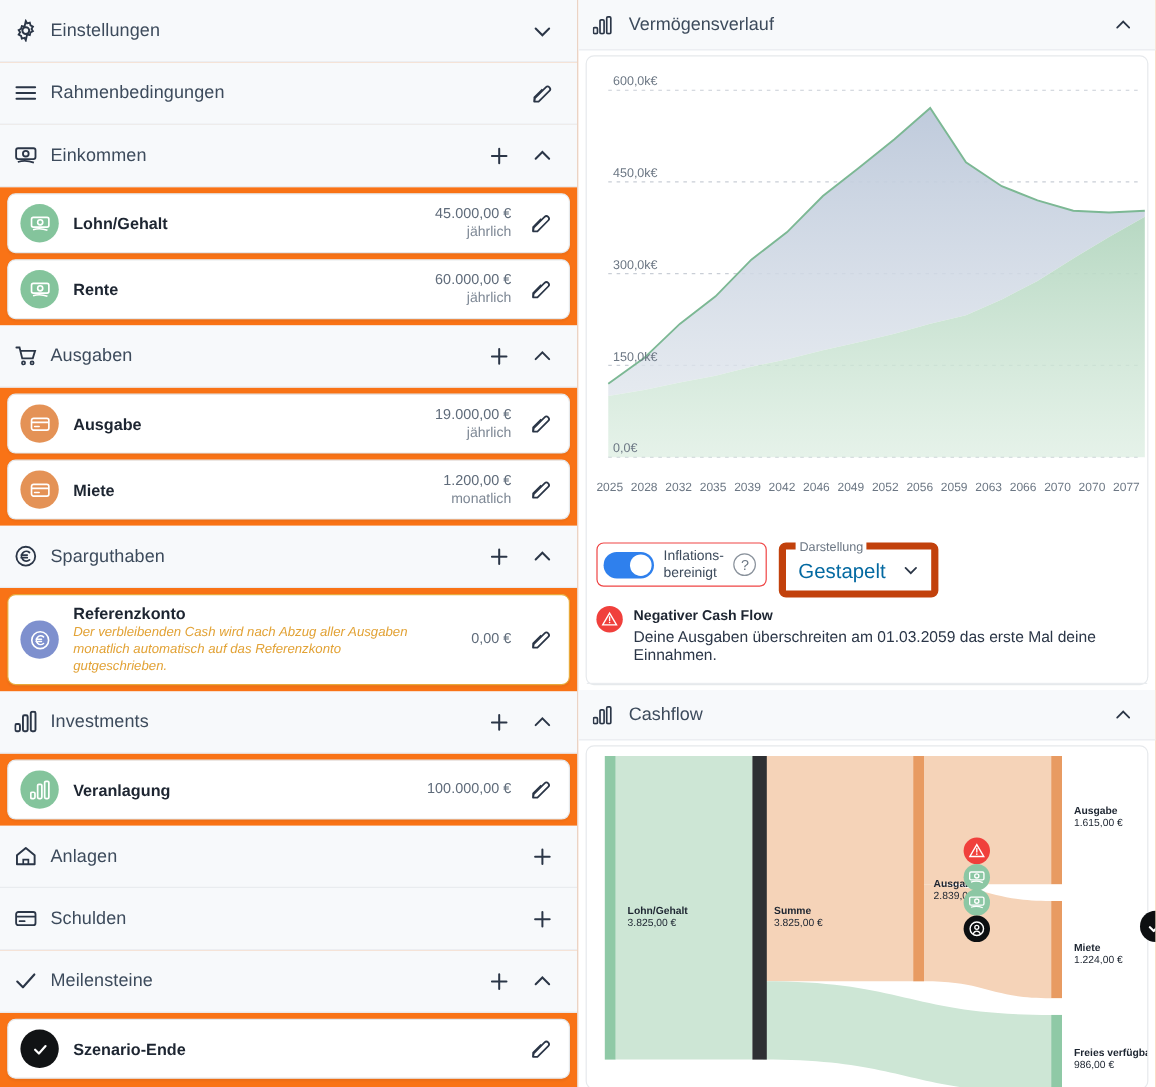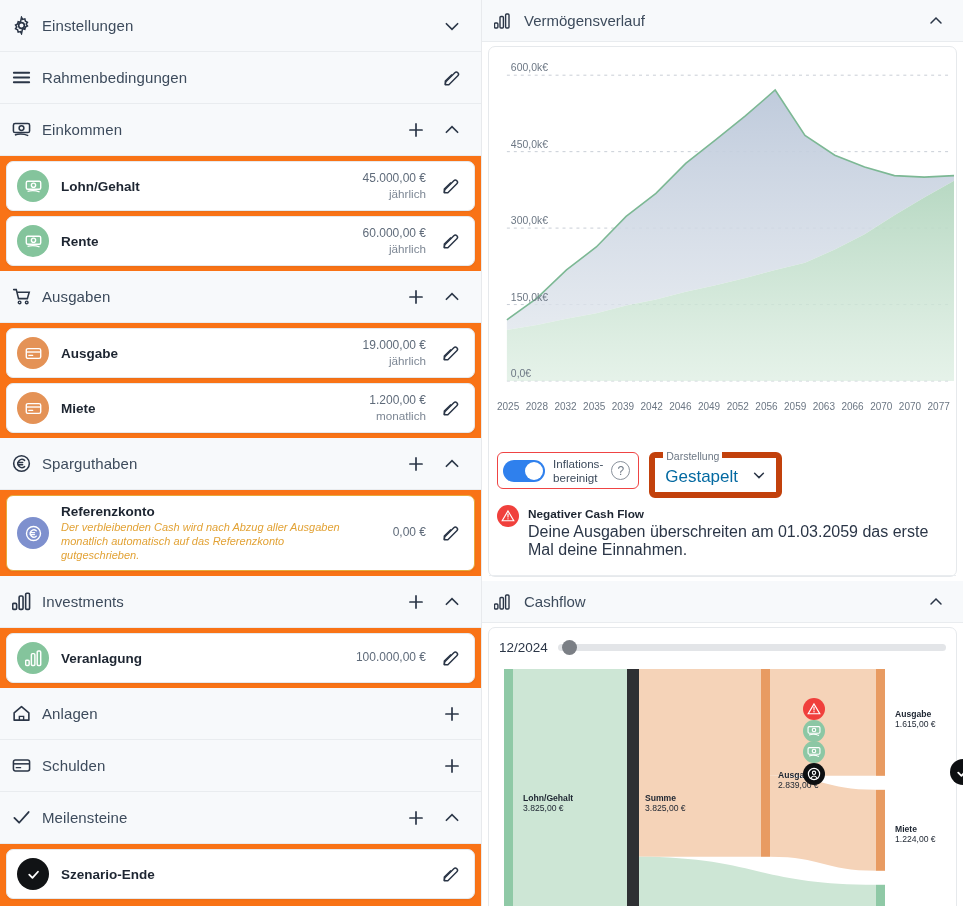--- a/index.html
+++ b/index.html
@@ -100,21 +100,21 @@
   .tglbl { font-size: 11.6px; color:#3d4b5c; line-height:1.18; }
   .qmark { width:19px;height:19px;border-radius:50%;border:1.6px solid #8a929c;color:#6c7784;
            font-size:12px;display:flex;align-items:center;justify-content:center;cursor:pointer;flex:0 0 19px;}
   .selwrap { position: relative; border:6px solid #c2410c; border-radius:6px; padding: 9px 10px 5px 10px; min-width: 115px; cursor:pointer;}
   .selwrap .cap { position:absolute; top:-8px; left:8px; background:#fff; padding:0 3px; font-size:10.5px; color:#6c7784; }
   .selwrap .val { font-size:17px; color:#0369a1; display:flex; align-items:center; justify-content:space-between; gap:14px;}
 
   .alert { display:flex; gap:9px; padding: 2px 8px 8px 8px; align-items:flex-start; }
   .alert .ai { width:22px;height:22px;border-radius:50%;background:#f0403c;display:flex;align-items:center;justify-content:center;flex:0 0 22px;margin-top:1px;}
   .alert .t1 { font-size:11.8px; font-weight:bold; color:#1d2531; }
-  .alert .t2 { font-size:16px; color:#2b3647; margin-top:1px; }
+  .alert .t2 { font-size:13px; color:#2b3647; margin-top:1px; }
 
   
   .slider-row { display:flex; align-items:center; gap:10px; padding: 12px 10px 6px 10px; }
   .slider-row .mon { font-size:13.5px; color:#2b3647; }
   .track { flex:1; height:7px; background:#e3e5e8; border-radius:4px; position:relative; cursor:pointer; }
   .knob { position:absolute; left:0; top:-4px; width:15px;height:15px;border-radius:50%;background:#7b7f85; }
   .sankey-wrap { height: 285px; overflow: hidden; }
   .sankey-svg { display:block; }
   .sk-lbl { font-family:"Liberation Sans",sans-serif; font-size:8.6px; font-weight:bold; fill:#1d2531; }
   .sk-val { font-family:"Liberation Sans",sans-serif; font-size:8.6px; fill:#1d2531; }
@@ -568,26 +568,20 @@
     </span>
     <span class="lbl">Cashflow</span>
     <span class="sec-act">
       <svg width="16" height="16" viewBox="0 0 16 16">
           <path d="M3 10l5-5 5 5" fill="none" stroke="#2b3647" stroke-width="1.5" stroke-linecap="round"></path>
         </svg>
     </span>
   </div>
 
   <div class="panel-card">
-    <div class="slider-row">
-      <span class="mon">12/2024</span>
-      <span class="track">
-        <span class="knob" id="knob" style="left: 1%;"></span>
-      </span>
-    </div>
     <div class="sankey-wrap">
       <svg class="sankey-svg" width="469" height="285" viewBox="0 0 469 285">
         <g id="sankey-links">
             <path d="M24,8 C81,8 81,8 138,8 L138,261 C81,261 81,261 24,261 Z" fill="#cde6d5"></path>
             <path d="M147,8 C209.5,8 209.5,8 272,8 L272,195.78222222222223 C209.5,195.78222222222223 209.5,195.78222222222223 147,195.78222222222223 Z" fill="#f5d3b8"></path>
             <path d="M147,195.78222222222223 C267,195.78222222222223 267,223.78222222222223 387,223.78222222222223 L387,289 C267,289 267,261 147,261 Z" fill="#cde6d5"></path>
             <path d="M281,8 C334,8 334,8 387,8 L387,114.82222222222222 C334,114.82222222222222 334,114.82222222222222 281,114.82222222222222 Z" fill="#f5d3b8"></path>
             <path d="M281,114.82222222222222 C334,114.82222222222222 334,128.82222222222222 387,128.82222222222222 L387,209.78222222222223 C334,209.78222222222223 334,195.78222222222223 281,195.78222222222223 Z" fill="#f5d3b8"></path>
           </g>
         <g id="sankey-nodes">

